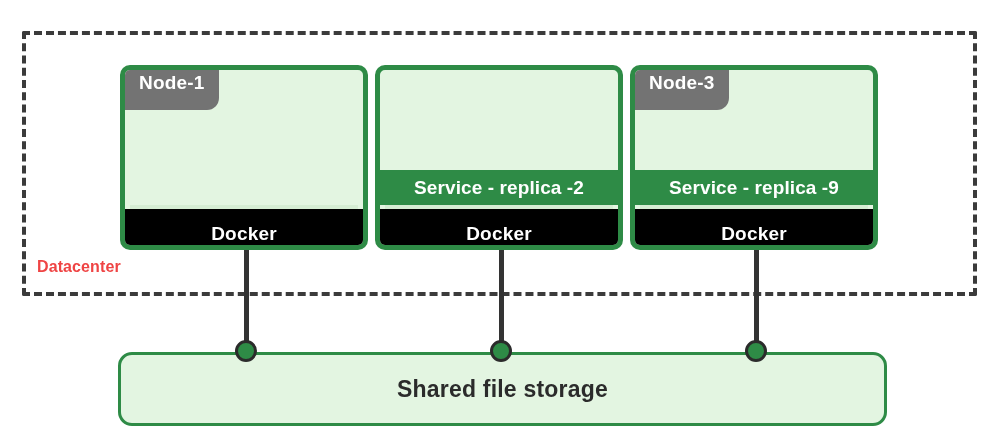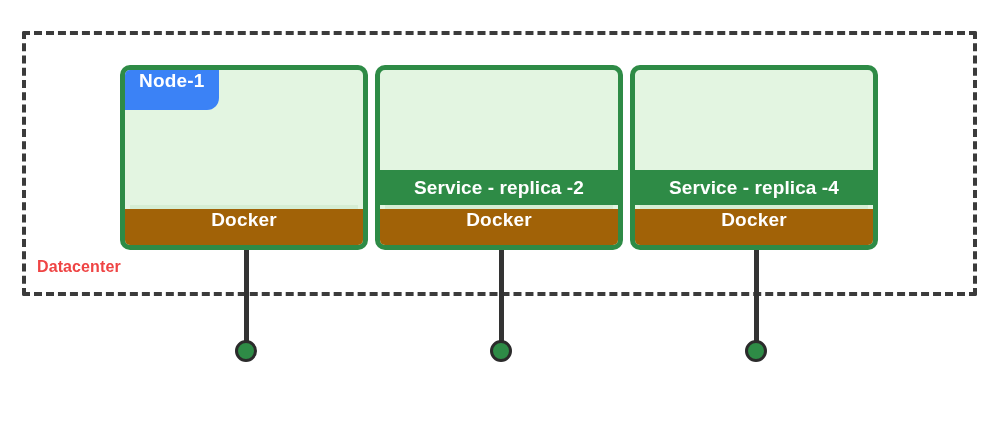--- a/index.html
+++ b/index.html
@@ -50,25 +50,25 @@
     background: #e3f5e1;
     border: 5px solid #2e8b46;
     border-radius: 10px;
     overflow: hidden;
   }
   .node-tab {
     position: absolute;
     left: 0;
     top: 0;
     height: 40px;
-    padding: 0 14px 0 14px;
-    background: #3b82f6;
+    padding: 0 14px 16px 14px;
+    background: #737373;
     border-bottom-right-radius: 12px;
     display: flex;
-    align-items: flex-start;
+    align-items: flex-end;
     box-sizing: border-box;
   }
   .node-tab-label {
     color: #ffffff;
     font-size: 19px;
     font-weight: bold;
     letter-spacing: 0.2px;
     white-space: nowrap;
   }
   .node-body {
@@ -105,23 +105,23 @@
     bottom: 36px;
     height: 4px;
     background: #d5edd3;
   }
   .docker-bar {
     position: absolute;
     left: 0;
     right: 0;
     bottom: 0;
     height: 36px;
-    background: #a16207;
-    display: flex;
-    align-items: flex-start;
+    background: #000000;
+    display: flex;
+    align-items: flex-end;
     justify-content: center;
   }
   .docker-bar-label {
     color: #ffffff;
     font-size: 19px;
     font-weight: bold;
     letter-spacing: 0.2px;
     white-space: nowrap;
   }
 
@@ -191,31 +191,37 @@
       <span class="service-bar-label">Service - replica -2</span>
     </div>
     <div class="bar-divider"></div>
     <div class="docker-bar">
       <span class="docker-bar-label">Docker</span>
     </div>
   </div>
 
   <div class="node" style="left:630px;">
     <div class="node-body"></div>
+    <div class="node-tab">
+      <span class="node-tab-label">Node-3</span>
+    </div>
     <div class="service-bar">
-      <span class="service-bar-label">Service - replica -4</span>
+      <span class="service-bar-label">Service - replica -9</span>
     </div>
     <div class="bar-divider"></div>
     <div class="docker-bar">
       <span class="docker-bar-label">Docker</span>
     </div>
   </div>
 
   <div class="connector-line" style="left:244px;"></div>
   <div class="connector-line" style="left:499px;"></div>
   <div class="connector-line" style="left:754px;"></div>
 
+  <div class="storage-box">
+    <span class="storage-label">Shared file storage</span>
+  </div>
 
   <div class="connector-dot" style="left:235px; top:340px;"></div>
   <div class="connector-dot" style="left:490px; top:340px;"></div>
   <div class="connector-dot" style="left:745px; top:340px;"></div>
 
 </div>
 
 </body></html>

